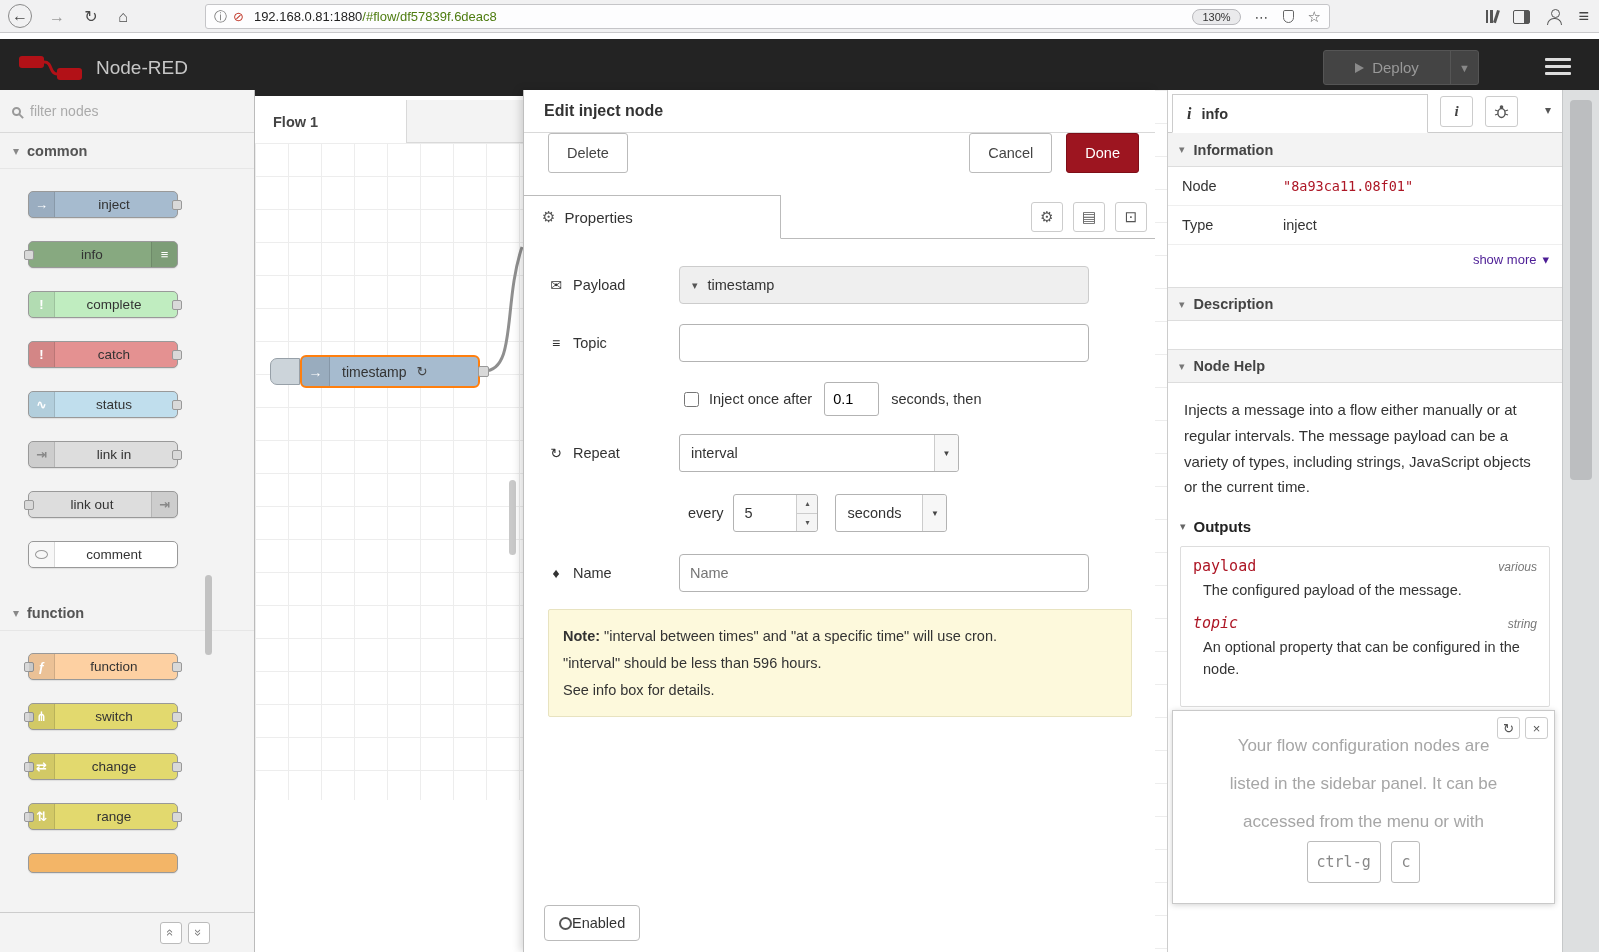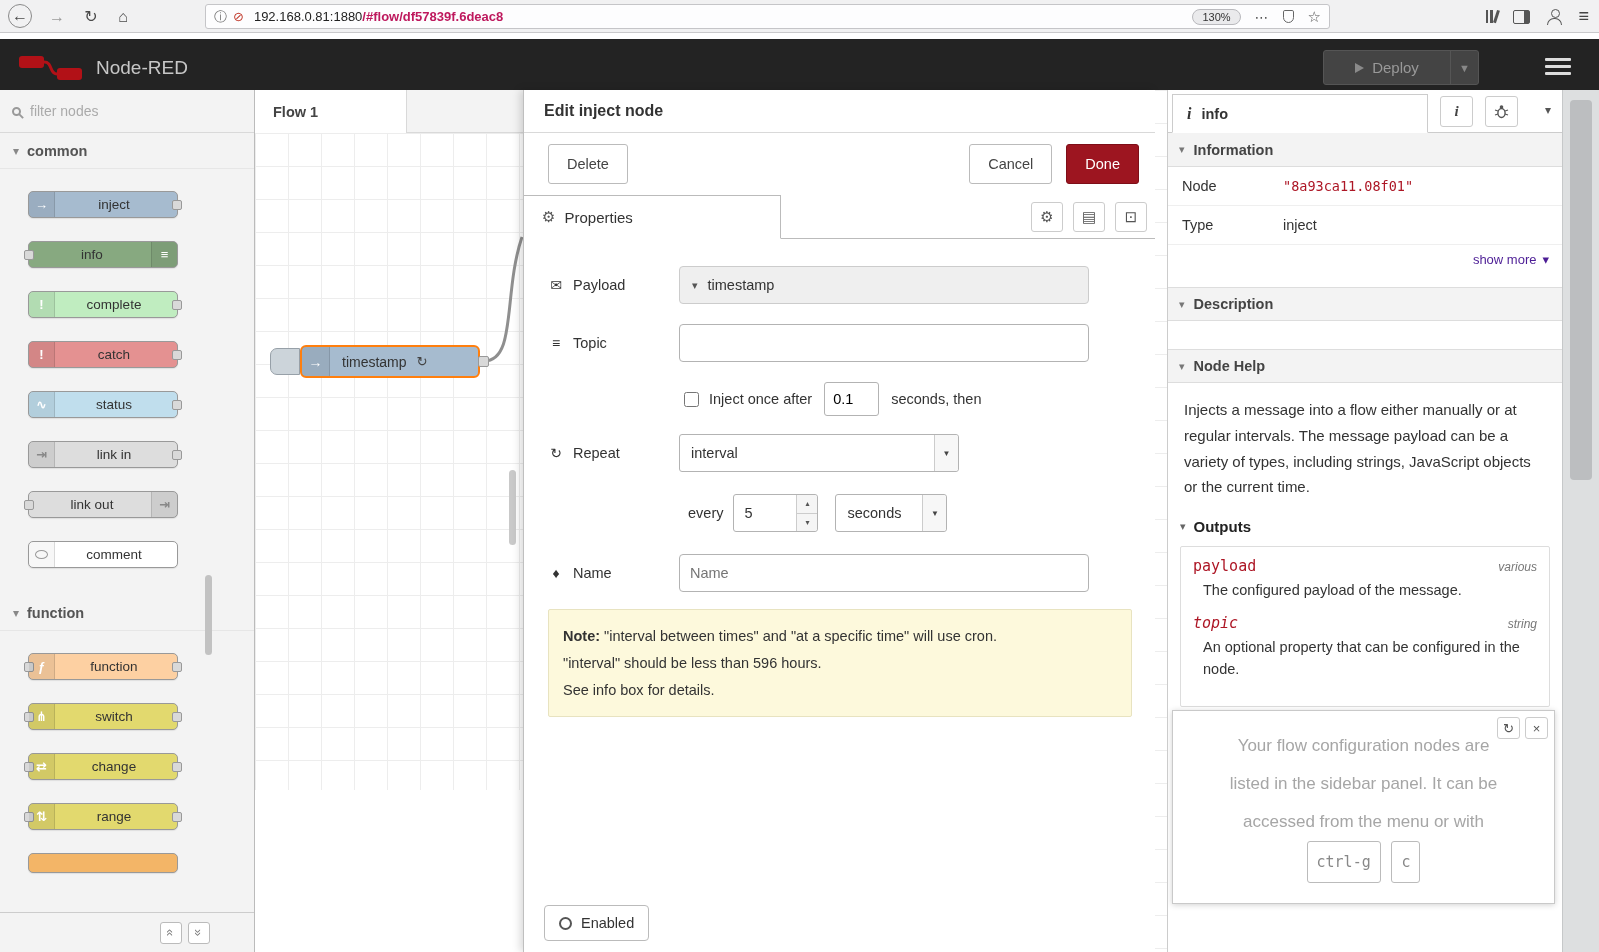--- a/index.html
+++ b/index.html
@@ -7,21 +7,21 @@
   #app { position:relative; width:1599px; height:952px; overflow:hidden; background:#fff; }
 
   
   .chrome { position:absolute; left:0; top:0; width:1599px; height:33px; background:#f1f1f2; border-bottom:1px solid #c9c9cb; }
   .chrome .navbtn { position:absolute; top:4px; width:26px; height:25px; display:flex; align-items:center; justify-content:center; font-size:16px; color:#4a4a4a; border-radius:3px; }
   .chrome .circ { border:1px solid #8a8a8a; border-radius:50%; width:24px; height:24px; }
   .urlbar { position:absolute; left:205px; top:4px; width:1125px; height:25px; background:#fdfdfe; border:1px solid #c5c5c8; border-radius:3px; display:flex; align-items:center; padding:0 8px; }
   .urlbar .uicon { font-size:13px; color:#777; margin-right:6px; }
   .urlbar .blocked { color:#c0392b; font-size:13px; margin-right:10px; }
   .urltext { font-size:13px; color:#222; white-space:nowrap; }
-  .urltext .path { color:#be185d;font-weight:bold; }
+  .urltext .path { color:#4d7c0f; }
   .url-right { margin-left:auto; display:flex; align-items:center; gap:14px; }
   .zoom-pill { font-size:11px; color:#333; background:#eaeaec; border:1px solid #b9b9bd; border-radius:10px; padding:1px 9px; }
   .shield { width:11px; height:13px; border:1.5px solid #666; border-radius:2px 2px 6px 6px; }
   .chrome-right { position:absolute; right:10px; top:4px; display:flex; align-items:center; gap:16px; height:25px; }
   .lib-icon { display:flex; gap:2px; align-items:flex-end; }
   .lib-icon i { display:block; width:2.5px; height:13px; background:#555; }
   .lib-icon i:last-child { transform:rotate(18deg); }
   .panel-icon { width:17px; height:14px; border:1.5px solid #555; border-radius:2px; position:relative; }
   .panel-icon::after { content:""; position:absolute; right:0; top:0; bottom:0; width:5px; background:#555; }
   .avatar-icon { width:16px; height:16px; position:relative; }
@@ -61,39 +61,39 @@
   .pn.ir .plabel { padding-right:22px; }
   .pport { position:absolute; width:10px; height:10px; background:#d9d9d9; border:1px solid #999; border-radius:2px; top:8px; }
   .pport.l { left:-5px; } .pport.r { right:-5px; }
   .oval { width:13px; height:9px; border:1.5px solid #999; border-radius:50%; }
   .pal-scroll { position:absolute; left:205px; top:485px; width:7px; height:80px; background:#c2c2c2; border-radius:4px; }
   .pal-footer { position:absolute; left:0; right:0; bottom:0; height:40px; background:#f3f3f3; border-top:1px solid #ccc; display:flex; align-items:center; justify-content:flex-end; gap:6px; padding-right:44px; }
   .pf-btn { width:22px; height:22px; border:1px solid #bbb; border-radius:3px; background:#fff; color:#777; font-size:13px; display:flex; align-items:center; justify-content:center; }
   .pf-btn span { display:inline-block; transform:rotate(90deg); }
 
   
-  .workspace { position:absolute; left:255px; top:0; width:268px; height:700px; background:#5eead4; overflow:hidden; }
+  .workspace { position:absolute; left:255px; top:10px; width:268px; height:700px; background:#5eead4; overflow:hidden; }
   .ws-tabbar { position:absolute; left:0; top:0; right:0; height:43px; background:#f3f3f3; border-bottom:1px solid #d9d9d9; }
   .ws-tab { position:absolute; left:0; top:0; bottom:-1px; width:152px; background:#fff; border-right:1px solid #d9d9d9; display:flex; align-items:center; padding-left:18px; font-size:14.5px; font-weight:600; color:#444; }
   .ws-grid { position:absolute; left:0; top:43px; right:0; bottom:0; background-color:#fff;
     background-image:linear-gradient(#ededed 1px, transparent 1px),linear-gradient(90deg,#ededed 1px, transparent 1px);
     background-size:33px 33px; }
   .wire-svg { position:absolute; left:0; top:43px; }
   .inj-btn { position:absolute; left:15px; top:258px; width:30px; height:27px; background:#ccd4da; border:1px solid #97a0a8; border-radius:7px 0 0 7px; }
   .flow-node { position:absolute; left:45px; top:255px; width:180px; height:33px; border:2px solid #ff7f0e; border-radius:6px; display:flex; align-items:center; font-size:14px; color:#333; }
   .flow-node .ficon { width:28px; align-self:stretch; background:rgba(0,0,0,0.08); border-right:1px solid rgba(0,0,0,0.12); display:flex; align-items:center; justify-content:center; color:#fff; font-weight:bold; font-size:14px; border-radius:3px 0 0 3px; }
   .flow-node .flabel { padding-left:12px; }
   .flow-node .frep { margin-left:10px; color:#444; font-size:13px; }
   .fport { position:absolute; left:223px; top:266px; width:11px; height:11px; background:#d9d9d9; border:1px solid #999; border-radius:2px; }
   .ws-vscroll { position:absolute; right:7px; top:380px; width:7px; height:75px; background:#c9c9c9; border-radius:4px; }
 
   
   .tray { position:absolute; left:523px; top:0; width:632px; height:862px; background:#fff; border-left:1px solid #bfbfbf; box-shadow:-3px 0 8px rgba(0,0,0,0.15); }
   .tray-header { height:43px; border-bottom:1px solid #d9d9d9; display:flex; align-items:center; padding-left:20px; font-size:16px; font-weight:bold; color:#333; }
-  .tray-toolbar { height:62px; display:flex; align-items:center; padding:0 16px 0 24px; }
+  .tray-toolbar { height:62px; display:flex; padding:0 16px 0 24px; }
   .btn { height:40px; padding:0 18px; background:#fff; border:1px solid #bbb; border-radius:3px; font-size:14.5px; color:#444; display:flex; align-items:center; }
   .btn-done { color:#fff; border:1px solid #7e0e18; }
   .toolbar-right { margin-left:auto; display:flex; gap:14px; }
   .tray-tabs { height:44px; border-bottom:1px solid #bbb; position:relative; }
   .tray-tab { position:absolute; left:0; top:0; bottom:-1px; width:257px; background:#fff; border:1px solid #bbb; border-left:none; border-bottom:1px solid #fff; display:flex; align-items:center; gap:9px; padding-left:18px; font-size:15px; color:#333; }
   .tray-tab .gear { color:#555; font-size:15px; }
   .tt-btn { position:absolute; top:7px; width:32px; height:30px; border:1px solid #ccc; border-radius:3px; background:#fff; display:flex; align-items:center; justify-content:center; color:#555; font-size:15px; }
   .tray-body { padding:26px 24px 0 24px; }
   .frow { display:flex; align-items:center; margin-bottom:18px; height:40px; }
   .flabel2 { width:131px; display:flex; align-items:center; gap:9px; font-size:14.5px; color:#333; flex:none; }
@@ -115,21 +115,21 @@
   .every-row .sp { width:140px; flex:none; }
   .every-lab { font-size:14.5px; color:#333; margin-right:10px; }
   .numspin { width:85px; height:38px; border:1px solid #b3b3b3; border-radius:3px; background:#fff; display:flex; margin-right:17px; }
   .numspin .nval { flex:1; display:flex; align-items:center; padding-left:10px; font-size:14.5px; color:#333; }
   .numspin .arrows { width:21px; border-left:1px solid #ccc; display:flex; flex-direction:column; }
   .numspin .arrows div { flex:1; display:flex; align-items:center; justify-content:center; font-size:8px; color:#555; background:#f5f5f5; }
   .numspin .arrows div:first-child { border-bottom:1px solid #ccc; border-radius:0 3px 0 0; }
   .numspin .arrows div:last-child { border-radius:0 0 3px 0; }
   .note-box { width:584px; background:#fdf9dc; border:1px solid #e8e3c0; border-radius:2px; padding:13px 14px; font-size:14.5px; color:#333; line-height:1.85; margin-top:14px; }
   .tray-footer { position:absolute; left:0; bottom:0; right:0; height:58px; display:flex; align-items:center; padding-left:20px; }
-  .enabled-btn { height:36px; border:1px solid #bbb; border-radius:4px; background:#fff; display:flex; align-items:center; gap:9px; padding:0 14px; font-size:14.5px; color:#333; }
+  .enabled-btn { height:36px; border:1px solid #bbb; border-radius:4px; background:#fff; display:flex; align-items:center; padding:0 14px; font-size:14.5px; color:#333; }
   .tog { width:13px; height:13px; border:2px solid #555; border-radius:50%; }
 
   
   .sep-strip { position:absolute; left:1155px; top:0; width:13px; height:862px;
     background-color:#fff; background-image:linear-gradient(#ededed 1px, transparent 1px); background-size:13px 33px; border-right:1px solid #ccc; }
 
   
   .sidebar { position:absolute; left:1168px; top:0; width:394px; height:862px; background:#fff; overflow:hidden; }
   .sb-tabs { position:relative; height:43px; border-bottom:1px solid #ccc; background:#fff; }
   .sb-tab { position:absolute; left:4px; top:4px; bottom:-1px; width:256px; background:#fff; border:1px solid #ccc; border-bottom:1px solid #fff; display:flex; align-items:center; gap:10px; padding-left:14px; font-size:14.5px; font-weight:600; color:#333; z-index:2; }

